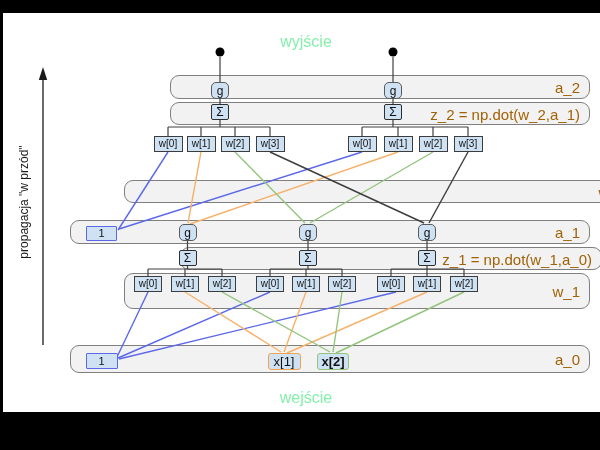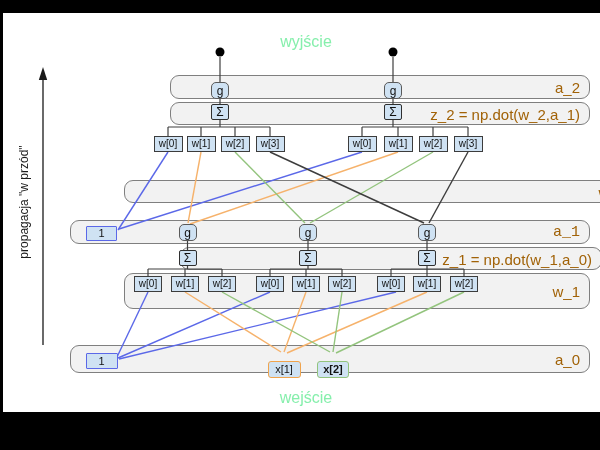--- a/index.html
+++ b/index.html
@@ -19,21 +19,21 @@
   #wires { position:absolute; left:0; top:0; z-index:2; }
   .node {
     position:absolute; box-sizing:border-box; background:#cfe2f3;
     display:flex; align-items:center; justify-content:center;
     color:#111; z-index:3; line-height:1;
   }
   .node.g   { border:1.3px solid #5a5a5a; border-radius:5px; font-size:12px; }
   .node.sum { border:1.3px solid #2f2f2f; border-radius:2px; font-size:12px; }
   .node.w   { border:1.2px solid #3c3c3c; border-radius:0; font-size:10px; }
   .node.bias{ border-radius:1px; font-size:11px; }
-  .node.inp { border-radius:3px; font-size:11px;margin-top:8px; }
+  .node.inp { border-radius:3px; font-size:13px; }
   .title {
     position:absolute; left:246px; width:120px; text-align:center;
     font-size:16px; color:#86efac; z-index:4;
   }
   .side-label {
     position:absolute; left:-50px; top:194px; width:150px; height:16px;
     text-align:center; font-size:12px; color:#1a1a1a;
     transform:rotate(-90deg); z-index:4; white-space:nowrap;
   }
 </style>
@@ -50,21 +50,21 @@
   <div id="rows">
       <div class="row" style="left: 170px; top: 75px; width: 420px; height: 24px;">
         <span class="row-label">a_2</span>
       </div>
       <div class="row" style="left: 170px; top: 102px; width: 420px; height: 23px;">
         <span class="row-label">z_2 = np.dot(w_2,a_1)</span>
       </div>
       <div class="row" style="left: 124px; top: 133px; width: 512px; height: 23px; margin-top: 47px;">
         <span class="row-label">w_2</span>
       </div>
-      <div class="row" style="left: 70px; top: 220px; width: 520px; height: 24px; font-family: Liberation Mono, monospace;">
+      <div class="row" style="left: 70px; top: 220px; width: 520px; height: 24px;">
         <span class="row-label">a_1</span>
       </div>
       <div class="row" style="left: 180px; top: 247px; width: 422px; height: 23px; text-align: right;">
         <span class="row-label">z_1 = np.dot(w_1,a_0)</span>
       </div>
       <div class="row" style="left: 124px; top: 273px; width: 466px; height: 36px;">
         <span class="row-label">w_1</span>
       </div>
       <div class="row" style="left: 70px; top: 345px; width: 520px; height: 28px; padding-left: 24px;">
         <span class="row-label">a_0</span>

